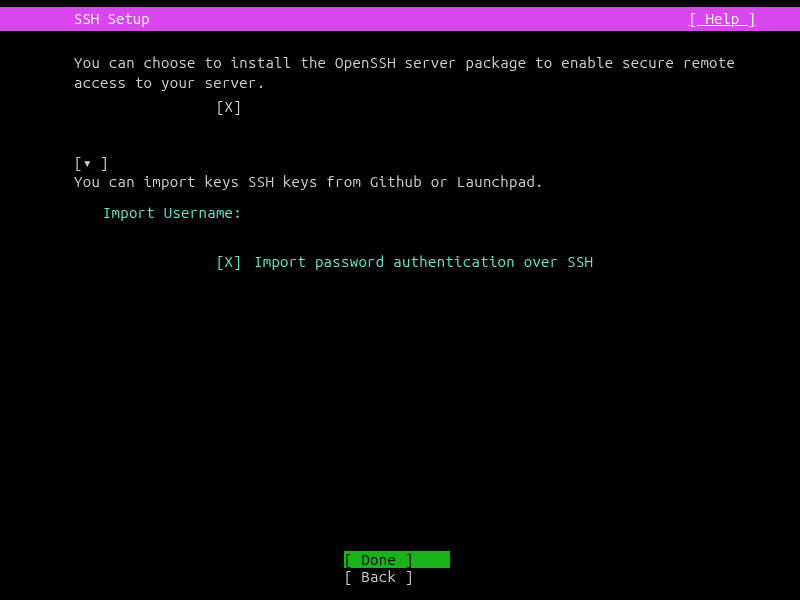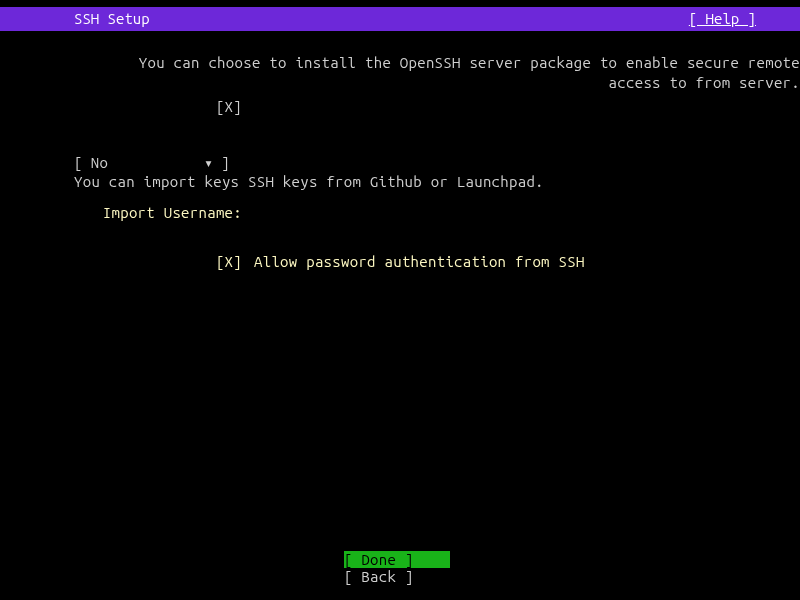--- a/index.html
+++ b/index.html
@@ -11,21 +11,21 @@
       width: 800px;
       height: 600px;
       background: #000;
       font-family: "Ubuntu Mono", "DejaVu Sans Mono", monospace;
       font-size: 15px;
       color: #d0d0d0;
       overflow: hidden;
       position: relative;
     }
     .header-bar {
-      background: #6d28d9;
+      background: #d946ef;
       color: #fff;
       height: 24px;
       line-height: 24px;
       padding: 0 14px;
       display: flex;
       justify-content: space-between;
       margin-top: 7px;
     }
     .header-title {
       padding-left: 60px;
@@ -36,41 +36,40 @@
     }
     .content {
       padding: 22px 0 0 0;
       color: #d0d0d0;
     }
     .intro {
       padding-left: 74px;
       line-height: 1.35;
       letter-spacing: 0.3px;
       margin-bottom: 4px;
-      text-align: right;
     }
     .row {
       display: flex;
       padding-left: 74px;
       line-height: 1.25;
       letter-spacing: 0.3px;
     }
     .label-col {
       width: 180px;
       text-align: right;
       padding-right: 12px;
     }
     .field-col {
       flex: 1;
     }
     .checkbox {
       display: inline;
     }
     .dimmed {
-      color: #fef9c3;
+      color: #5eead4;
     }
     .footer {
       position: absolute;
       width: 800px;
       bottom: 14px;
       left: 8px;
       padding-left: 336px;
     }
     .footer-btn {
       width: 106px;
@@ -98,56 +97,55 @@
 <body>
 
 <div class="header-bar">
   <span class="header-title">SSH Setup</span>
   <span class="header-help">[ Help ]</span>
 </div>
 
 <div class="content">
   <div class="intro">
     <div>You can choose to install the OpenSSH server package to enable secure remote</div>
-    <div>access to from server.</div>
+    <div>access to your server.</div>
   </div>
 
   <div class="row">
     <div class="label-col">
       <span class="checkbox">[X]</span>
     </div>
   </div>
 
   <div style="height:38px;"></div>
 
   <div class="row">
     <div class="field-col">
       <span class="dropdown">
         <span>[</span>
-        <span class="dropdown-value">No</span>
         <span class="dropdown-arrow">▾</span>
         <span>]</span>
       </span>
       <div>You can import keys SSH keys from Github or Launchpad.</div>
     </div>
   </div>
 
   <div style="height:12px;"></div>
 
   <div class="row dimmed">
     <div class="label-col">Import Username:</div>
     <div class="field-col"></div>
   </div>
 
   <div style="height:30px;"></div>
 
   <div class="row dimmed">
     <div class="label-col">
       <span class="checkbox">[X]</span>
     </div>
-    <div class="field-col">Allow password authentication from SSH</div>
+    <div class="field-col">Import password authentication over SSH</div>
   </div>
 </div>
 
 <div class="footer">
   <span class="footer-btn footer-btn-selected">[ Done        ]</span>
   <span class="footer-btn">[ Back        ]</span>
 </div>
 
 </body></html>

